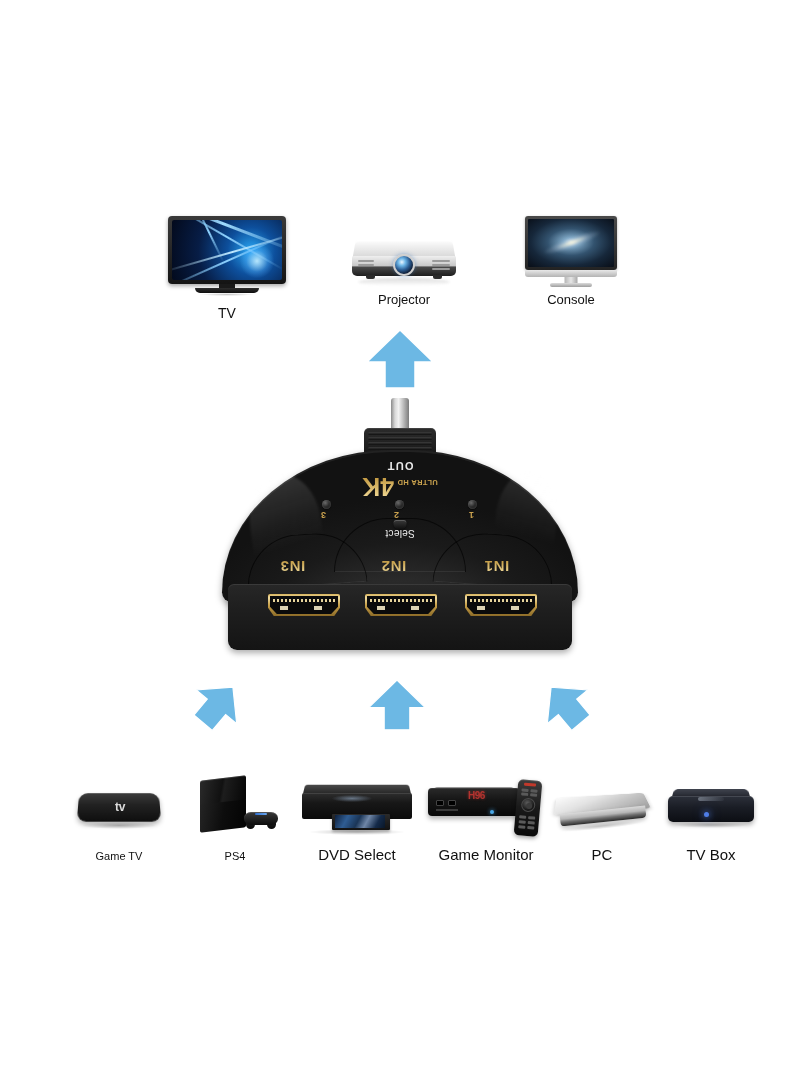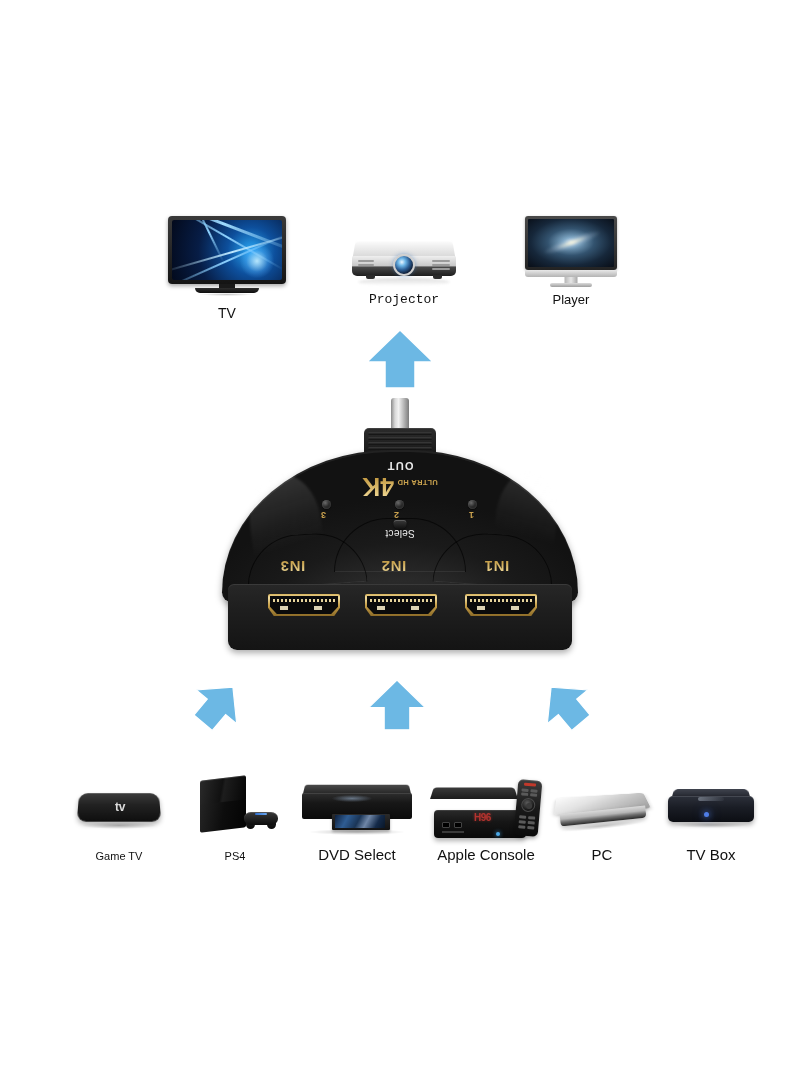--- a/index.html
+++ b/index.html
@@ -188,23 +188,23 @@
       box-shadow: 0 2px 3px rgba(0,0,0,.3); }
   .dvd-disc { position:absolute; left:3px; top:1px; width:50px; height:13px; overflow:hidden;
       background: linear-gradient(118deg,#0d1f3c 0%, #2f5d93 24%, #1a3557 46%, #6f86a6 62%, #142a49 82%, #091627 100%); }
   .dvd-shadow { position:absolute; left:6px; top:45px; width:98px; height:6px;
       background: radial-gradient(ellipse at center, rgba(0,0,0,.22), rgba(0,0,0,0) 70%); }
 
   .gc { position:absolute; left:428px; top:780px; width:112px; height:58px; }
   .gc-top { position:absolute; left:4px; top:6px; width:84px; height:14px;
       background: linear-gradient(#3b3b3b,#1c1c1c); border-radius:4px 4px 0 0;
       transform: perspective(90px) rotateX(34deg); }
-  .gc-body { position:absolute; left:0; top:30px; width:92px; height:28px;
+  .gc-body { position:absolute; left:0; top:8px; width:92px; height:28px;
       background: linear-gradient(#2a2a2a 0%, #161616 42%, #090909 100%);
-      border-radius: 4px; box-shadow: inset 0 1px 0 rgba(255,255,255,.10), 0 3px 5px rgba(0,0,0,.3); margin-left: 6px; }
+      border-radius: 4px; box-shadow: inset 0 1px 0 rgba(255,255,255,.10), 0 3px 5px rgba(0,0,0,.3); }
   .gc-brand { position:absolute; left:40px; top:2px; font-size:10px; font-weight:700;
       color:#b4332f; text-shadow: 0 0 3px rgba(220,60,50,.5); letter-spacing:-.5px; }
   .gc-port { position:absolute; top:12px; width:8px; height:6px; background:#000;
       border:1px solid #444; border-radius:1px; }
   .gc-slot { position:absolute; left:8px; top:21px; width:22px; height:2px; background:#3a3a3a; }
   .gc-led { position:absolute; left:62px; top:22px; width:4px; height:4px; border-radius:50%;
       background:#4aa8e8; box-shadow:0 0 4px #4aa8e8; }
   .remote { position:absolute; left:88px; top:0; width:24px; height:56px;
       background: linear-gradient(#3c3c3c 0%, #1a1a1a 50%, #0a0a0a 100%);
       border-radius: 5px; transform: rotate(5deg);
@@ -273,31 +273,31 @@
       <div class="proj-vent" style="left:6px;top:8px;width:16px;"></div>
       <div class="proj-vent" style="right:6px;top:4px;width:18px;"></div>
       <div class="proj-vent" style="right:6px;top:8px;width:18px;"></div>
       <div class="proj-vent" style="right:6px;top:12px;width:18px;"></div>
     </div>
     <div class="proj-lens"></div>
     <div class="proj-foot" style="left:16px;"></div>
     <div class="proj-foot" style="right:16px;"></div>
     <div class="proj-refl"></div>
   </div>
-  <div class="lbl" style="left:350px;top:292px;width:108px;font-size:13px;font-family:Liberation Mono, monospace;">Projector</div>
+  <div class="lbl" style="left:350px;top:292px;width:108px;font-size:13px;">Projector</div>
 
   <div class="mon-wrap">
     <div class="mon-bezel">
       <div class="mon-screen"></div>
     </div>
     <div class="mon-chin"></div>
     <div class="mon-neck"></div>
     <div class="mon-base"></div>
   </div>
-  <div class="lbl" style="left:525px;top:292px;width:92px;font-size:13px;">Player</div>
+  <div class="lbl" style="left:525px;top:292px;width:92px;font-size:13px;">Console</div>
 
   <div class="arrow" style="left:365px;top:328px;">
     <svg width="70" height="62" viewBox="0 0 70 62" aria-hidden="true">
       <polygon points="35,2 68,34 50,34 50,60 20,60 20,34 2,34" fill="#6CB8E4" stroke="#ffffff" stroke-width="1.5"></polygon>
     </svg>
   </div>
 
   <div id="switch">
 
     <div class="sw-cable"></div>
@@ -432,21 +432,21 @@
       <div class="rm-row" style="left:13px;top:13px;width:7px;"></div>
       <div class="rm-ring"></div>
       <div class="rm-row" style="left:4px;top:36px;width:7px;"></div>
       <div class="rm-row" style="left:13px;top:36px;width:7px;"></div>
       <div class="rm-row" style="left:4px;top:41px;width:7px;"></div>
       <div class="rm-row" style="left:13px;top:41px;width:7px;"></div>
       <div class="rm-row" style="left:4px;top:46px;width:7px;"></div>
       <div class="rm-row" style="left:13px;top:46px;width:7px;"></div>
     </div>
   </div>
-  <div class="lbl" style="left:415px;top:846px;width:142px;font-size:15px;">Apple Console</div>
+  <div class="lbl" style="left:415px;top:846px;width:142px;font-size:15px;">Game Monitor</div>
 
   <div class="pc">
     <div class="pc-lid">
       <div class="pc-logo"></div>
     </div>
     <div class="pc-gap"></div>
     <div class="pc-base"></div>
     <div class="pc-shadow"></div>
   </div>
   <div class="lbl" style="left:556px;top:846px;width:92px;font-size:15px;">PC</div>

